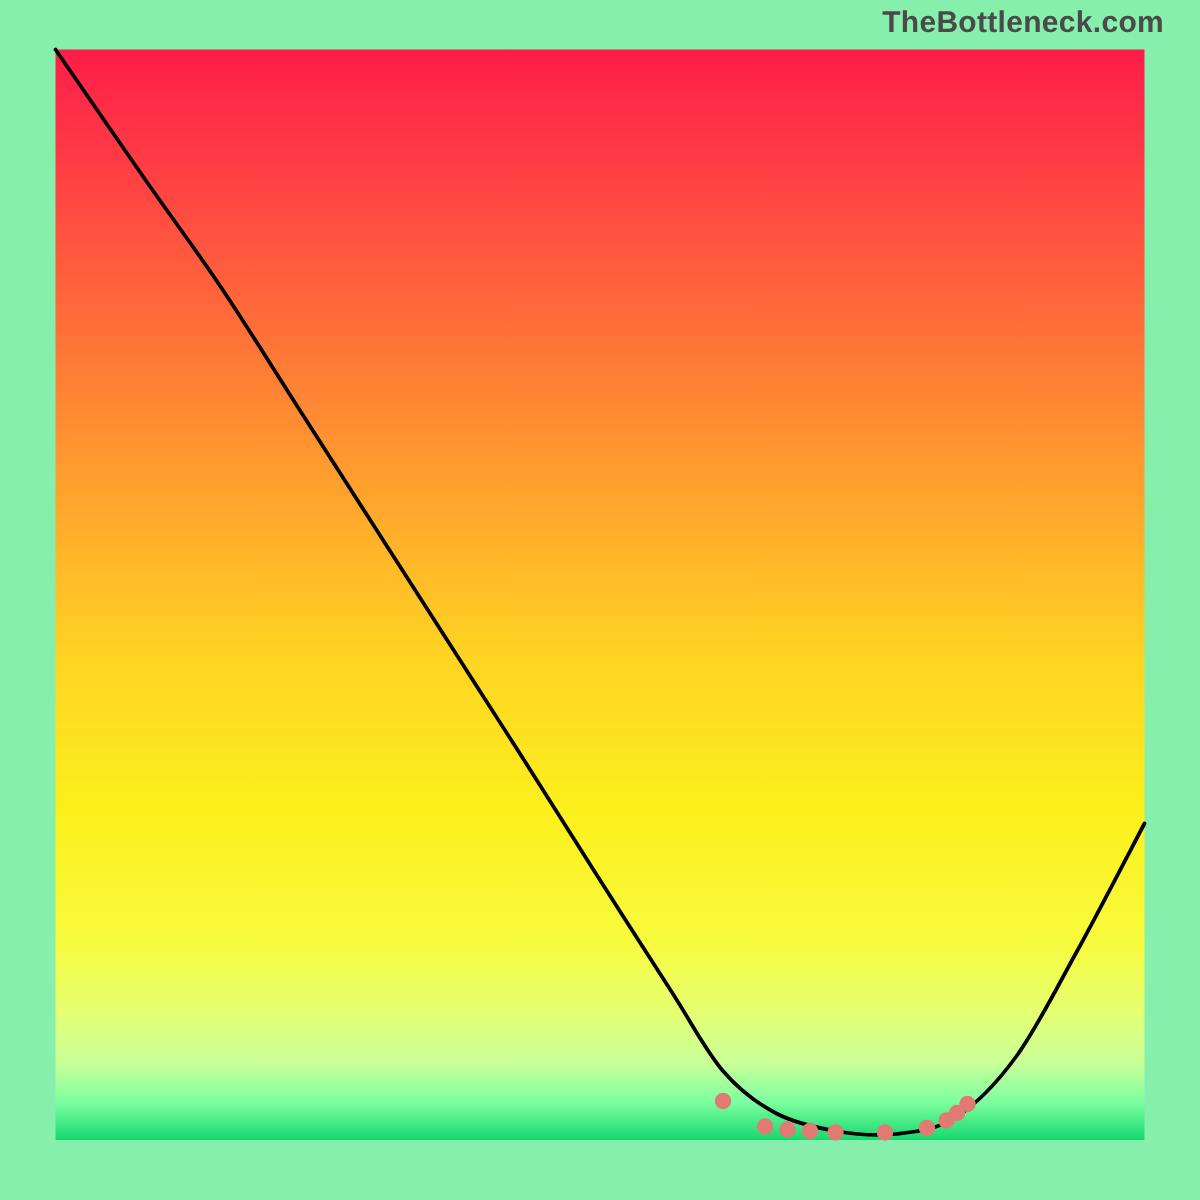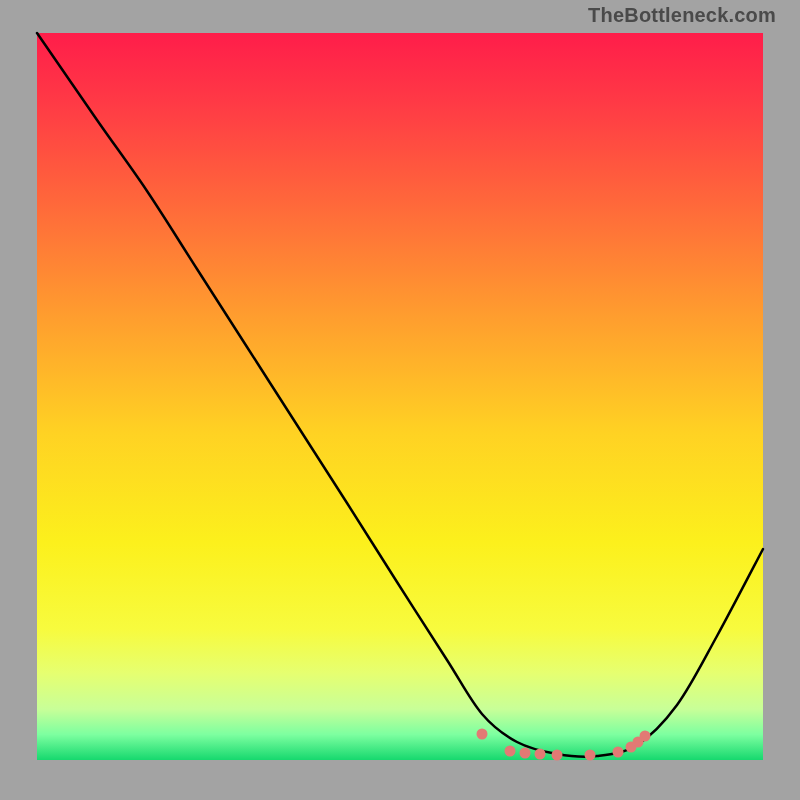--- a/index.html
+++ b/index.html
@@ -1,21 +1,21 @@
 <!DOCTYPE html>
 <html><head>
 <meta charset="utf-8">
 <style>
 * { margin: 0; padding: 0; box-sizing: border-box; }
 html, body { width: 800px; height: 800px; overflow: hidden; background: #000; }
 
 .outer {
   width: 800px;
   height: 800px;
-  background: #a3a3a3;
+  background: #86efac;
   position: relative;
 }
 
 .watermark {
   position: absolute;
   top: 4px;
   right: 24px;
   font-family: Arial, Helvetica, sans-serif;
   font-size: 20px;
   font-weight: bold;

